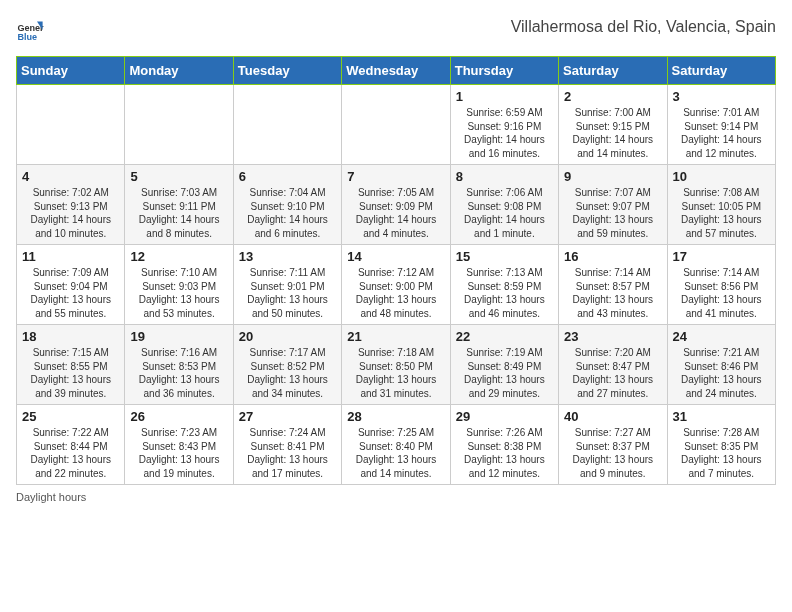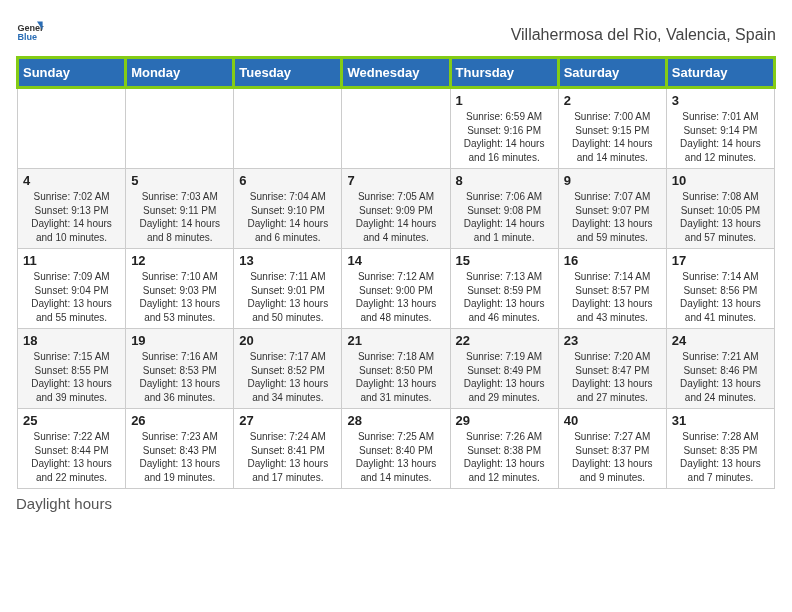--- a/index.html
+++ b/index.html
@@ -35,35 +35,35 @@
     }
     .cal-title {
       font-size: 42px;
       font-weight: normal;
       color: #222;
       line-height: 1;
     }
     .cal-subtitle {
       font-size: 16px;
       color: #444;
-      margin-top: 10px;
+      margin-top: 2px;
     }
     table {
       width: 100%;
       border-collapse: collapse;
       table-layout: fixed;
     }
     thead tr th {
       background-color: #2a6db5;
       color: #fff;
       font-size: 13px;
       font-weight: bold;
       padding: 6px 4px;
       text-align: left;
-      border: 3px solid #84cc16;
+      border: 1px solid #84cc16;
     }
     tbody tr td {
       border: 1px solid #ccc;
       vertical-align: top;
       padding: 4px 5px;
       font-size: 10.5px;
       color: #222;
       height: 78px;
       background: #fff;
     }
@@ -80,21 +80,21 @@
       font-size: 10px;
       line-height: 1.35;
       color: #333;
       text-align: center;
     }
     .empty-cell {
       background: #fff !important;
     }
     .footer-note {
       margin-top: 6px;
-      font-size: 15px;
+      font-size: 11px;
       color: #555;
     }
   </style>
 </head>
 <body>
 
 <div class="header-area">
   <div class="logo">
     <svg class="logo-icon" viewBox="0 0 40 40">
       <text x="2" y="22" font-size="13" font-weight="bold" fill="#333" font-family="Arial">General</text>

